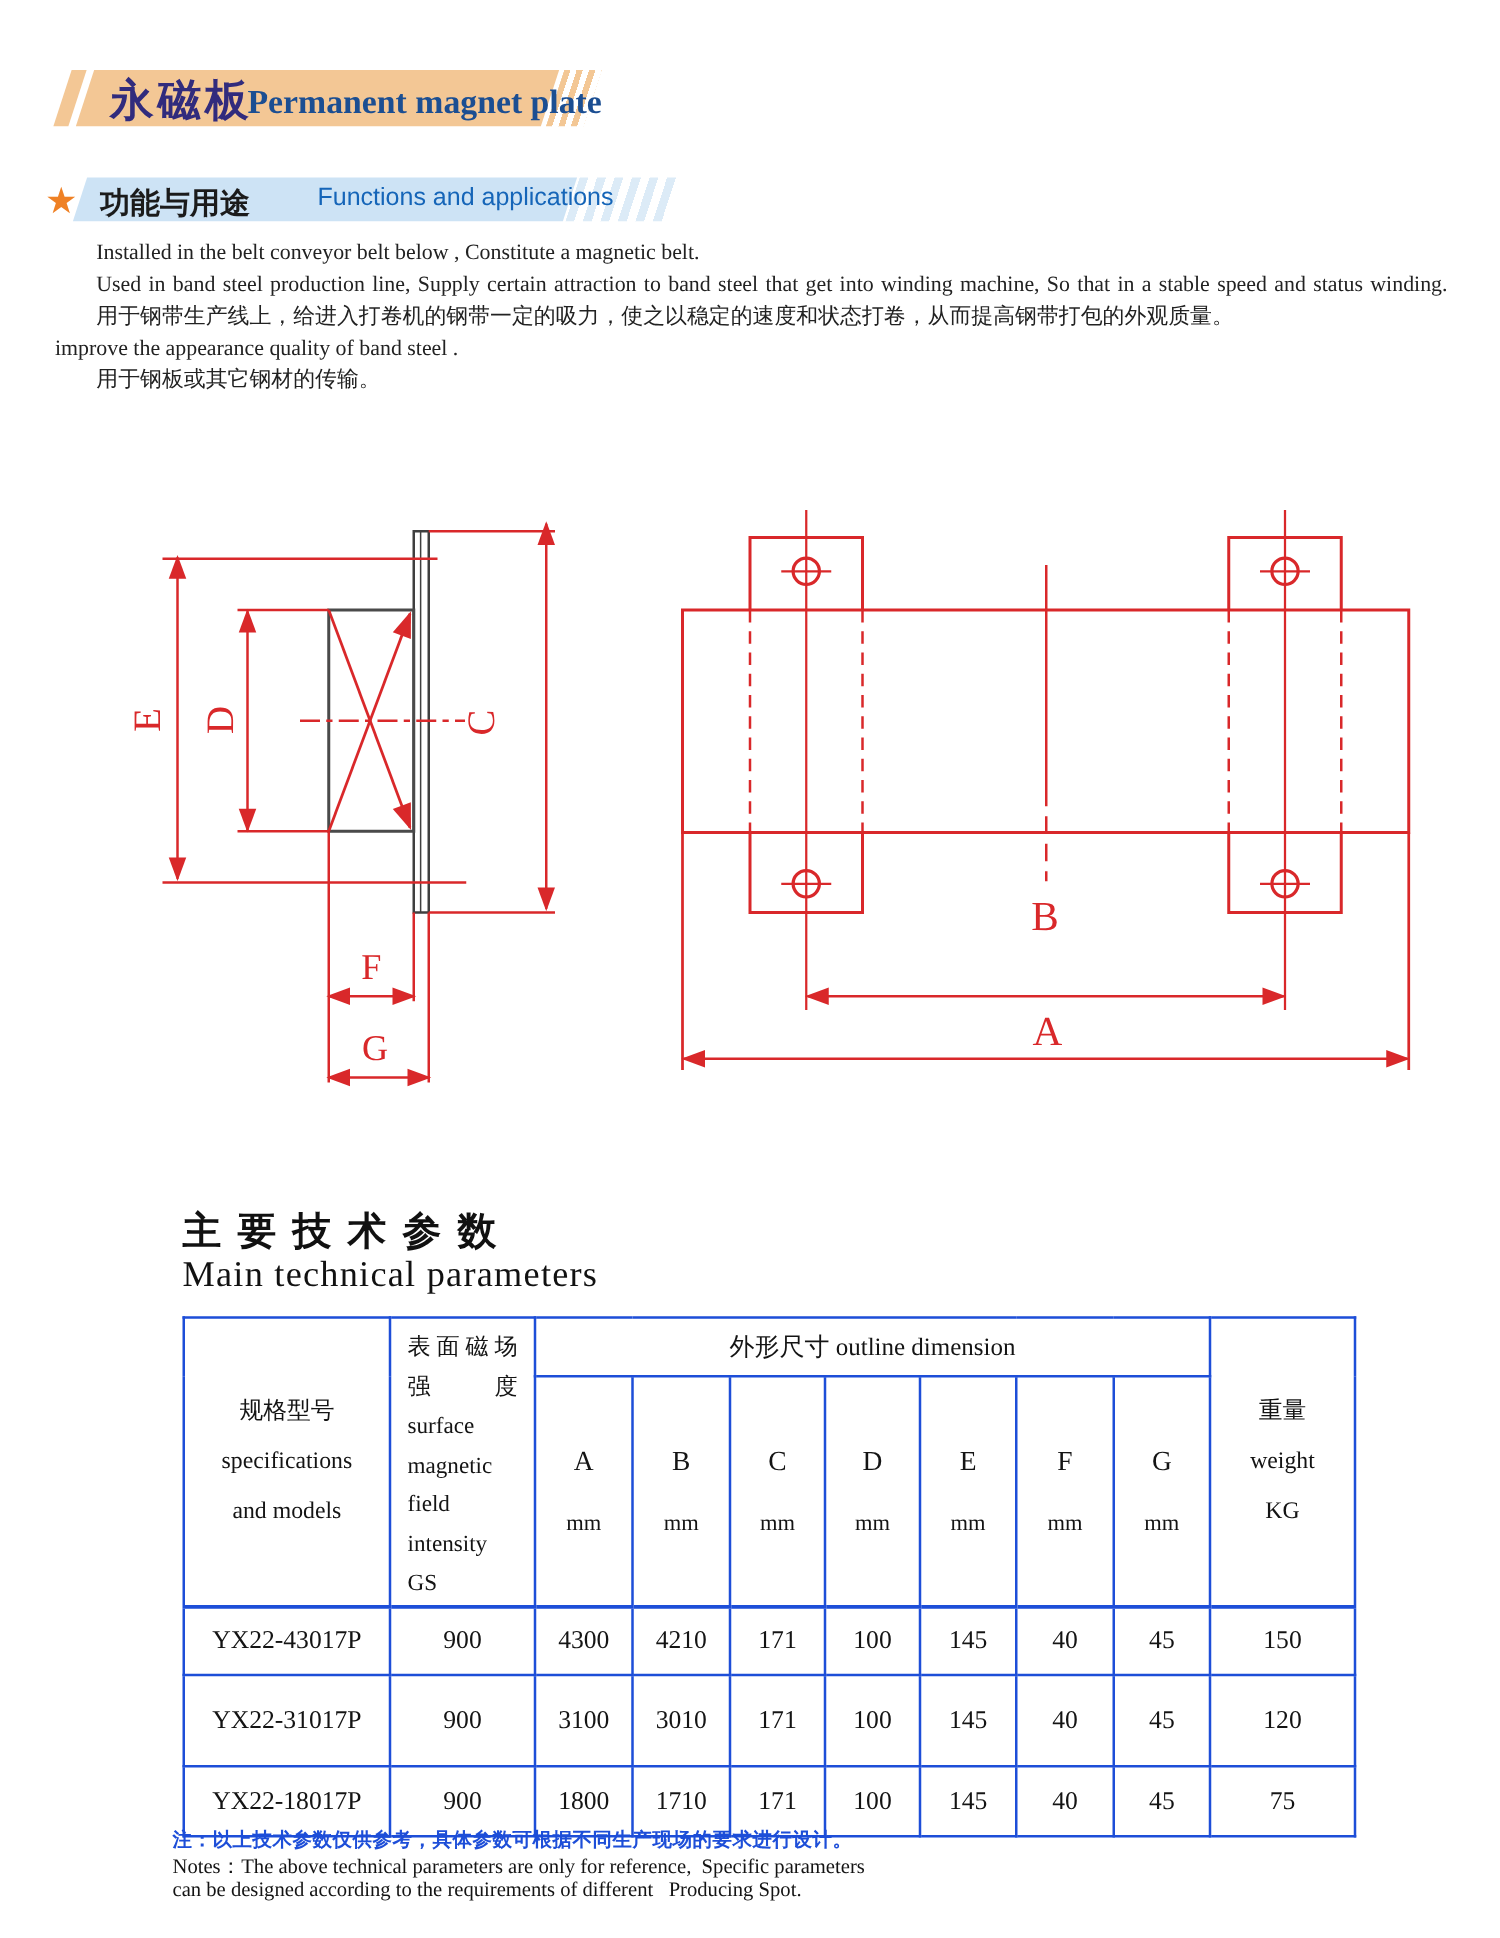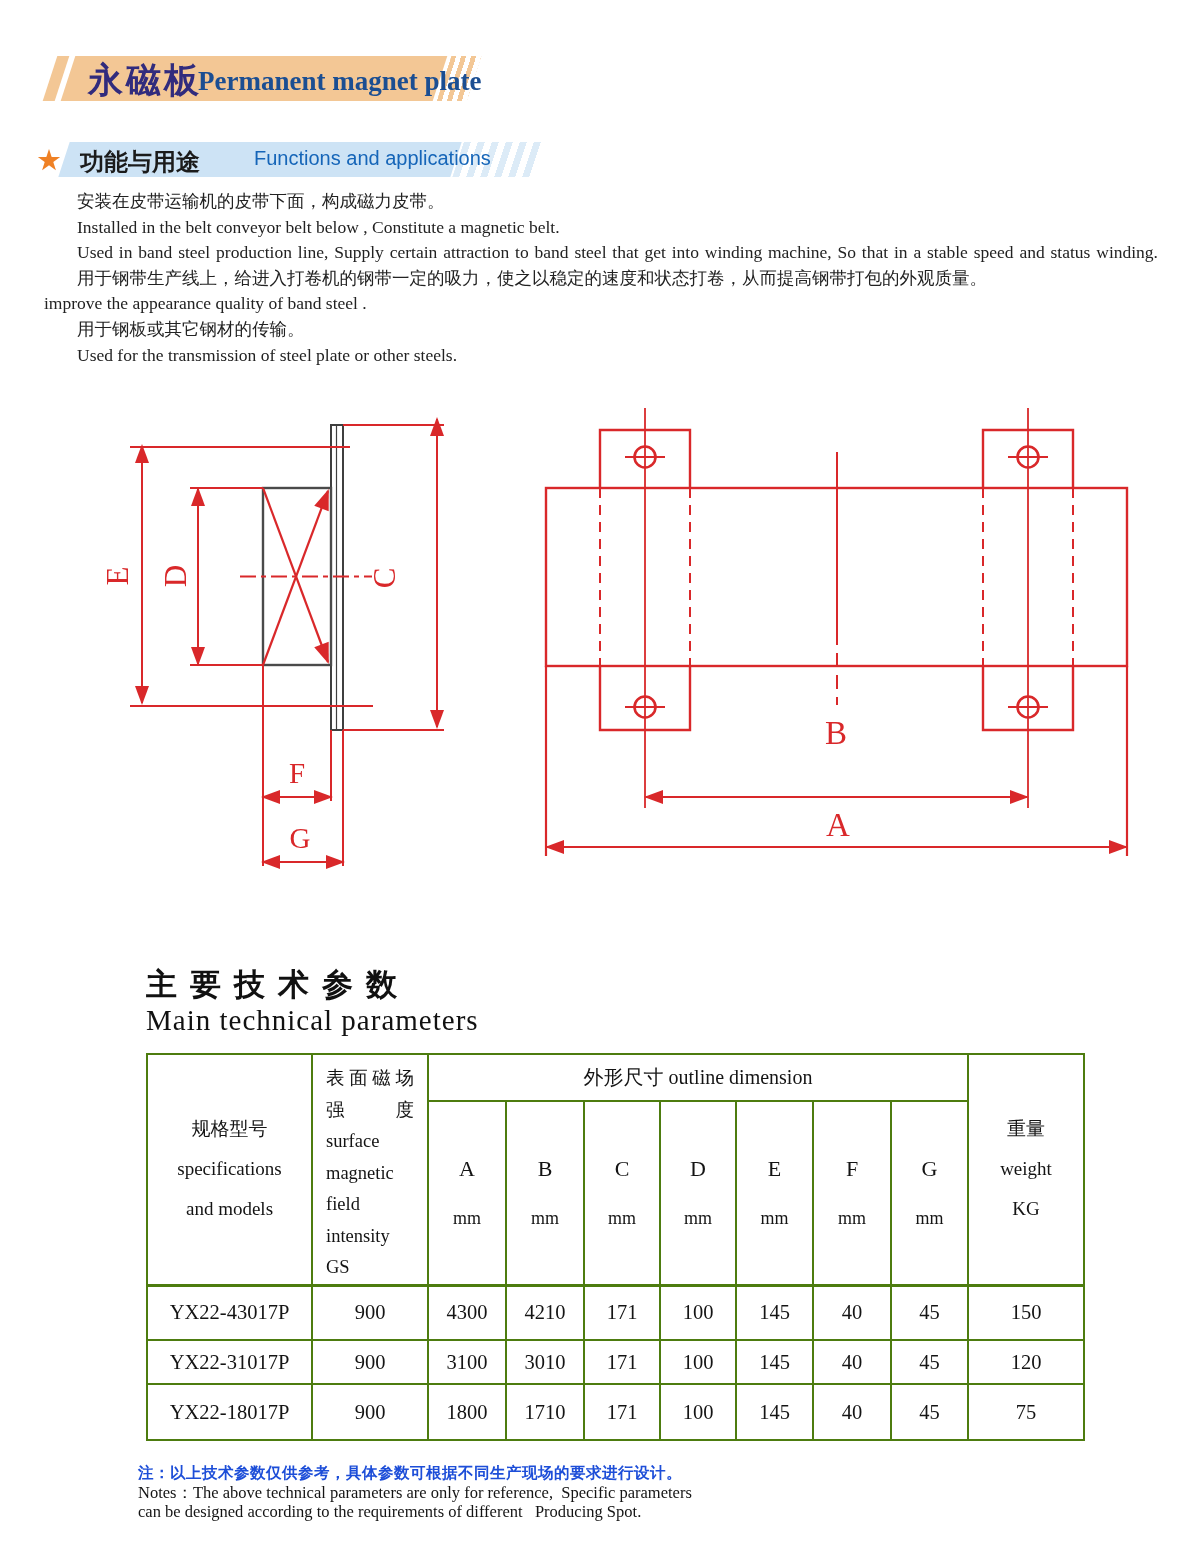--- a/index.html
+++ b/index.html
@@ -42,24 +42,24 @@
   .svg-right{position:absolute;left:540px;top:400px;}
   .dimtext{font-family:"Liberation Serif", serif;fill:#d9282a;}
   
   .h-zh{position:absolute;left:146px;top:964px;font-size:31px;font-weight:700;
     letter-spacing:13px;color:#111;font-family:"Liberation Sans", sans-serif;}
   .h-en{position:absolute;left:146px;top:1004px;font-size:29px;color:#111;
     letter-spacing:1px;}
   
   table.params{position:absolute;left:146px;top:1053px;width:937px;
     border-collapse:collapse;table-layout:fixed;color:#141414;}
-  table.params td{border:2px solid #4d7c0f;text-align:center;vertical-align:middle;
+  table.params td{border:2px solid #1d4ed8;text-align:center;vertical-align:middle;
     padding:0;}
   tr.r1{height:47px;} tr.r2{height:183px;}
-  tr.d1{height:55px;} tr.d2{height:44px;} tr.d3{height:56px;}
+  tr.d1{height:55px;} tr.d2{height:73px;} tr.d3{height:56px;}
   tr.d1 td{border-top-width:3px;}
   .cell-outline{font-size:20px;}
   .cell-spec div{line-height:40px;font-size:19px;}
   .cell-gs{vertical-align:top;}
   .cell-gs .inner{padding:8px 13px 0 13px;font-size:18.5px;line-height:31.5px;
     text-align:left;}
   .cell-gs .jz{text-align:justify;text-align-last:justify;}
   .cell-weight div{line-height:40px;font-size:19px;}
   .dimcol .letter{font-size:22px;margin-bottom:26px;}
   .dimcol .unit{font-size:18px;}
@@ -79,27 +79,25 @@
 <div class="banner-title-zh">永磁板</div>
 <div class="banner-title-en">Permanent magnet plate</div>
 
 <div class="band-main"></div>
 <div class="band-stripes"></div>
 <div class="band-star">★</div>
 <div class="band-zh">功能与用途</div>
 <div class="band-en">Functions and applications</div>
 
 <div class="functions">
-  <div class="line ind">安装在皮带运输机的皮带下面，构成磁力皮带。</div>
   <div class="line ind">Installed in the belt conveyor belt below , Constitute a magnetic belt.</div>
   <div class="line ind justify">Used in band steel production line, Supply certain attraction to band steel that get into winding machine, So that in a stable speed and status winding.</div>
   <div class="line ind">用于钢带生产线上，给进入打卷机的钢带一定的吸力，使之以稳定的速度和状态打卷，从而提高钢带打包的外观质量。</div>
   <div class="line">improve the appearance quality of band steel .</div>
   <div class="line ind">用于钢板或其它钢材的传输。</div>
-  <div class="line ind">Used for the transmission of steel plate or other steels.</div>
 </div>
 
 <svg class="svg-left" width="360" height="480" viewBox="0 0 360 480">
   <defs>
     <marker id="arL" markerWidth="11" markerHeight="9" refX="9" refY="4" orient="auto-start-reverse">
       <path d="M0.5,0.5 L10,4 L0.5,7.5 Z" fill="#d9282a"></path>
     </marker>
   </defs>
 
   <g>

